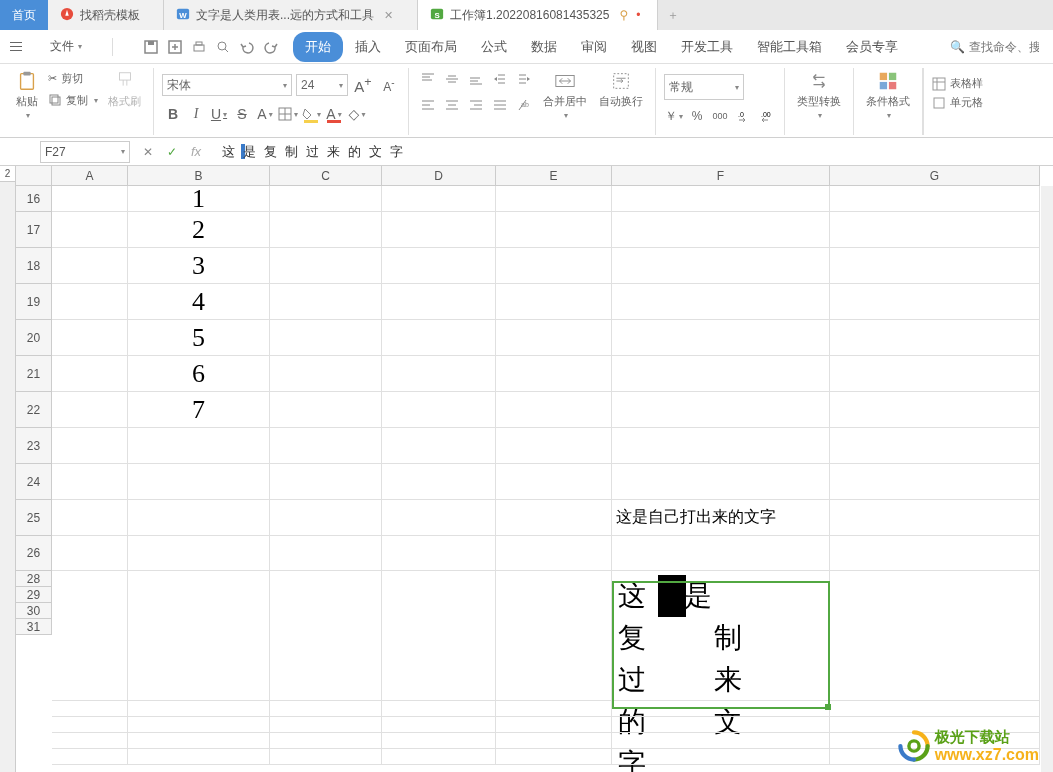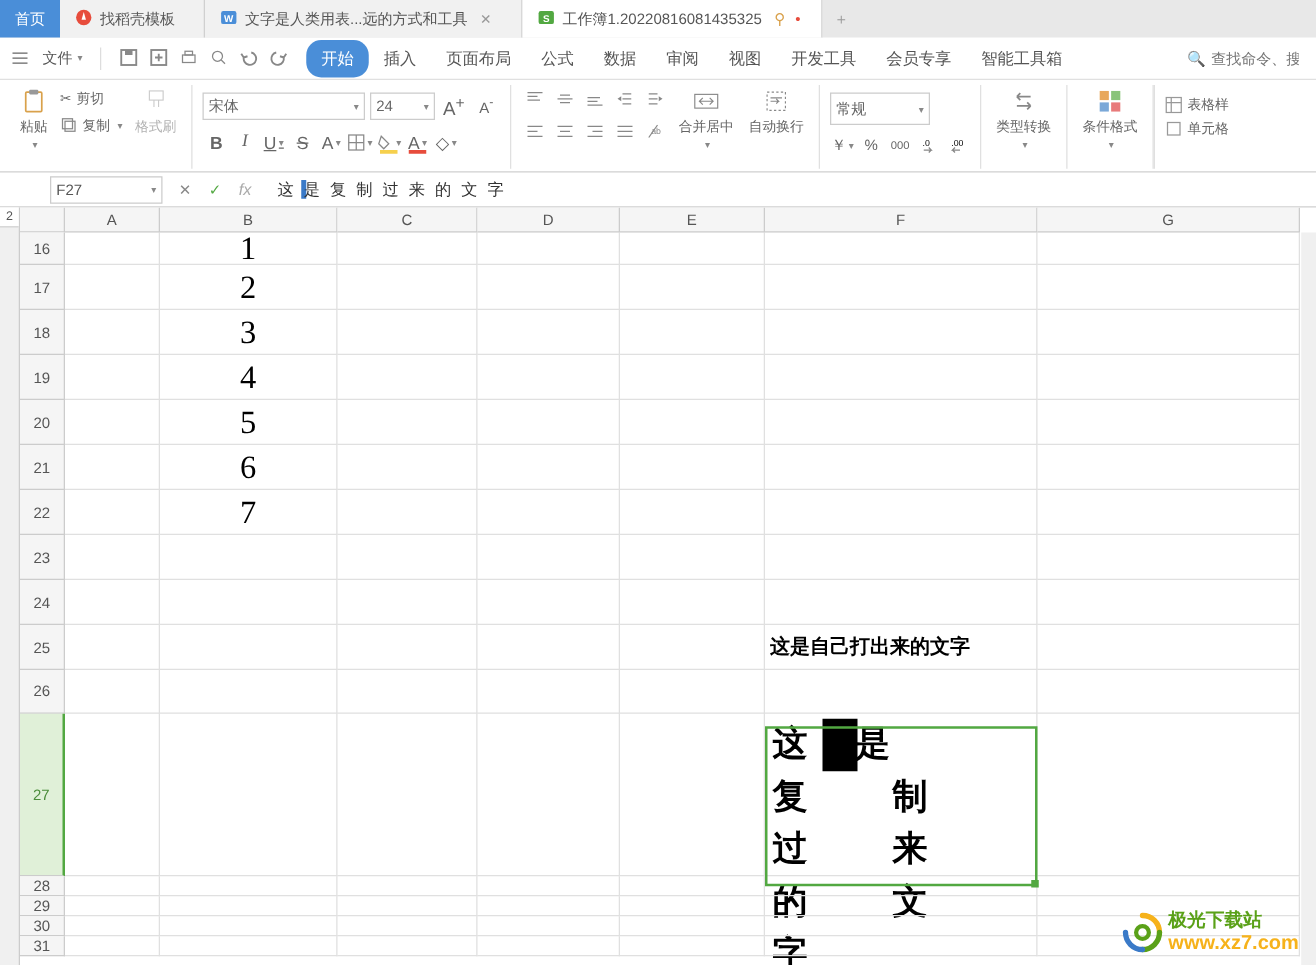--- a/index.html
+++ b/index.html
@@ -40,21 +40,21 @@
 
 
 .menu-bar {
   height: 34px;
   display: flex;
   align-items: center;
   padding: 0 6px;
   border-bottom: 1px solid #e0e0e0;
   gap: 0;
 }
-.menu-left { display: flex; align-items: flex-start; gap: 2px; }
+.menu-left { display: flex; align-items: center; gap: 18px; }
 .hamburger { width: 20px; display: flex; flex-direction: column; gap: 3px; padding: 4px; }
 .hamburger span { height: 1px; background: #666; }
 .file-btn { padding: 0 6px; color: #555; display: flex; align-items: center; gap: 2px; }
 .qat { display: flex; gap: 8px; margin-left: 6px; }
 .qat-icon { width: 16px; height: 16px; display: flex; align-items: center; justify-content: center; color: #888; }
 .ribbon-tabs { display: flex; margin-left: 14px; gap: 0; }
 .ribbon-tab { padding: 6px 12px; color: #555; font-size: 13px; }
 .ribbon-tab.active { background: #4a8ed8; color: #fff; border-radius: 12px; }
 .search-box { margin-left: auto; display: flex; align-items: center; gap: 4px; color: #bbb; padding: 0 8px; }
 .search-box input { border: none; outline: none; width: 70px; color: #bbb; font-size: 12px; }
@@ -141,21 +141,21 @@
 .row-h.sel { background: #e0f0d8; color: #4a8c3a; border-right: 2px solid #52a841; }
 
 .cells { position: relative; }
 .row { display: flex; }
 .cell { border-right: 1px solid #e0e0e0; border-bottom: 1px solid #e0e0e0; display: flex; align-items: center; padding: 0 4px; }
 .cell.a { width: 76px; }
 .cell.b { width: 142px; justify-content: center; font-family: serif; font-size: 26px; }
 .cell.c { width: 112px; }
 .cell.d { width: 114px; }
 .cell.e { width: 116px; }
-.cell.f { width: 218px; font-size: 14px; font-weight: bold; }
+.cell.f { width: 218px; font-size: 14px; }
 .cell.g { width: 210px; }
 
 .active-cell-border {
   position: absolute;
   border: 2px solid #52a841;
   pointer-events: none;
 }
 .active-cell-border::after {
   content: '';
   position: absolute;
@@ -290,22 +290,22 @@
   </div>
   <div class="ribbon-tabs">
     <div class="ribbon-tab active">开始</div>
     <div class="ribbon-tab">插入</div>
     <div class="ribbon-tab">页面布局</div>
     <div class="ribbon-tab">公式</div>
     <div class="ribbon-tab">数据</div>
     <div class="ribbon-tab">审阅</div>
     <div class="ribbon-tab">视图</div>
     <div class="ribbon-tab">开发工具</div>
+    <div class="ribbon-tab">智能工具箱</div>
     <div class="ribbon-tab">会员专享</div>
-    <div class="ribbon-tab">智能工具箱</div>
   </div>
   <div class="search-box">
     <span>🔍</span>
     <input placeholder="查找命令、搜" style="">
   </div>
 </div>
 
 <div class="ribbon">
   <div class="ribbon-group">
     <div class="big-btn">
@@ -599,21 +599,20 @@
           <div class="row-h" style="height: 36px;">17</div>
           <div class="row-h" style="height: 36px;">18</div>
           <div class="row-h" style="height: 36px;">19</div>
           <div class="row-h" style="height: 36px;">20</div>
           <div class="row-h" style="height: 36px;">21</div>
           <div class="row-h" style="height: 36px;">22</div>
           <div class="row-h" style="height: 36px;">23</div>
           <div class="row-h" style="height: 36px;">24</div>
           <div class="row-h" style="height: 36px;">25</div>
           <div class="row-h" style="height: 35px;">26</div>
-          <div class="row-h sel" style="height: 130px;">27</div>
           <div class="row-h" style="height: 16px;">28</div>
           <div class="row-h" style="height: 16px;">29</div>
           <div class="row-h" style="height: 16px;">30</div>
           <div class="row-h" style="height: 16px;">31</div>
         </div>
       <div class="cells" id="cells">
         <div class="active-cell-border" style="left:560px;top:395px;width:218px;height:128px"></div>
       <div class="row">
             <div class="cell a" style="height: 26px;"></div>
             <div class="cell b" style="height: 26px;">1</div>

